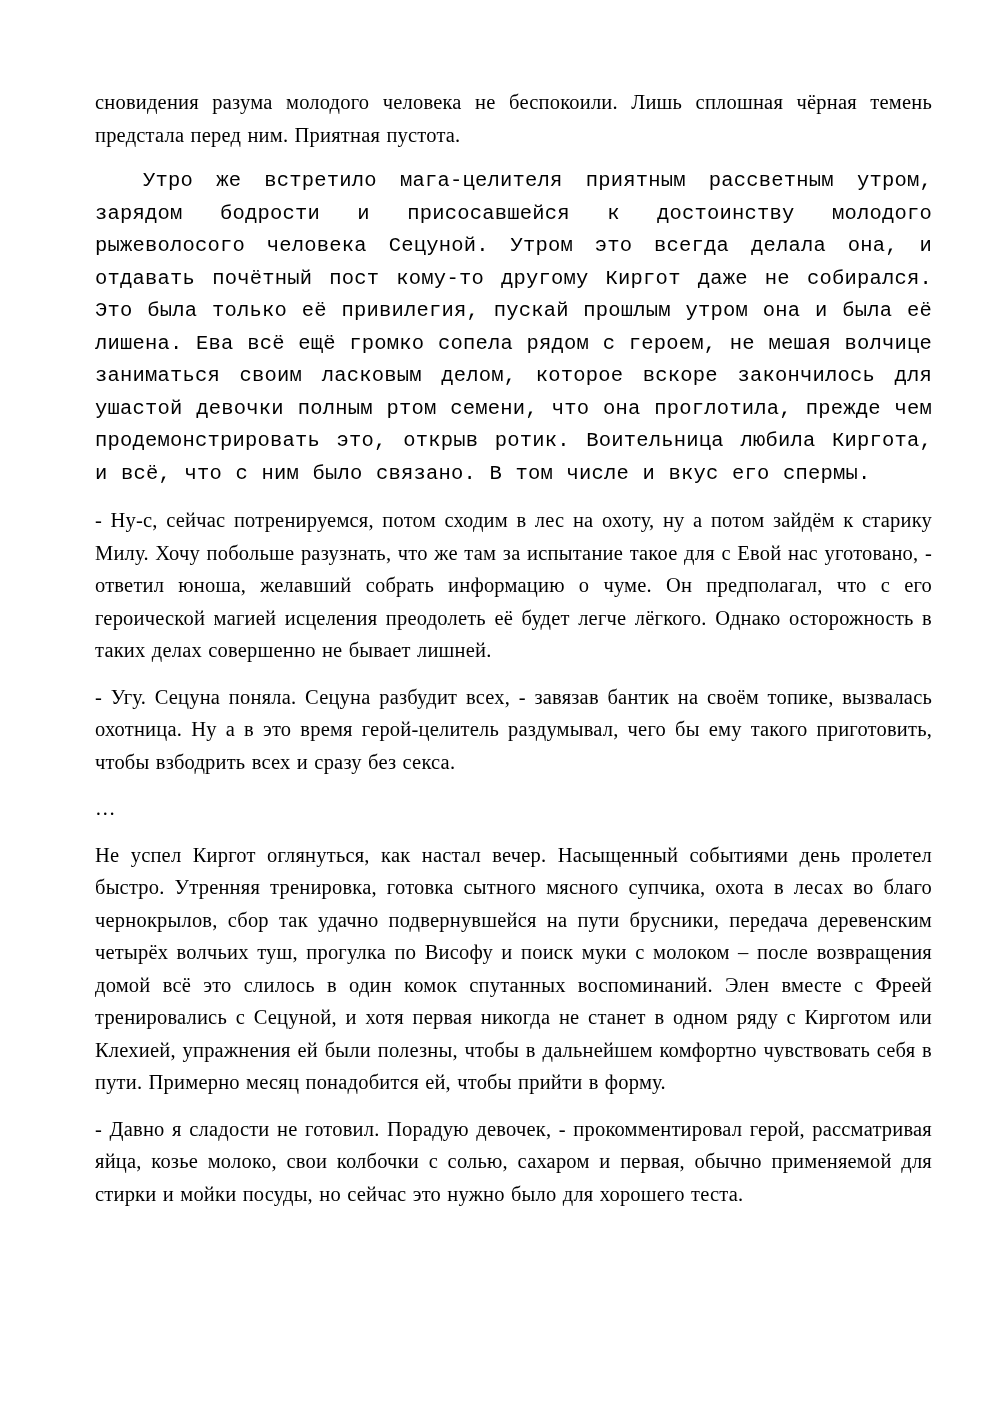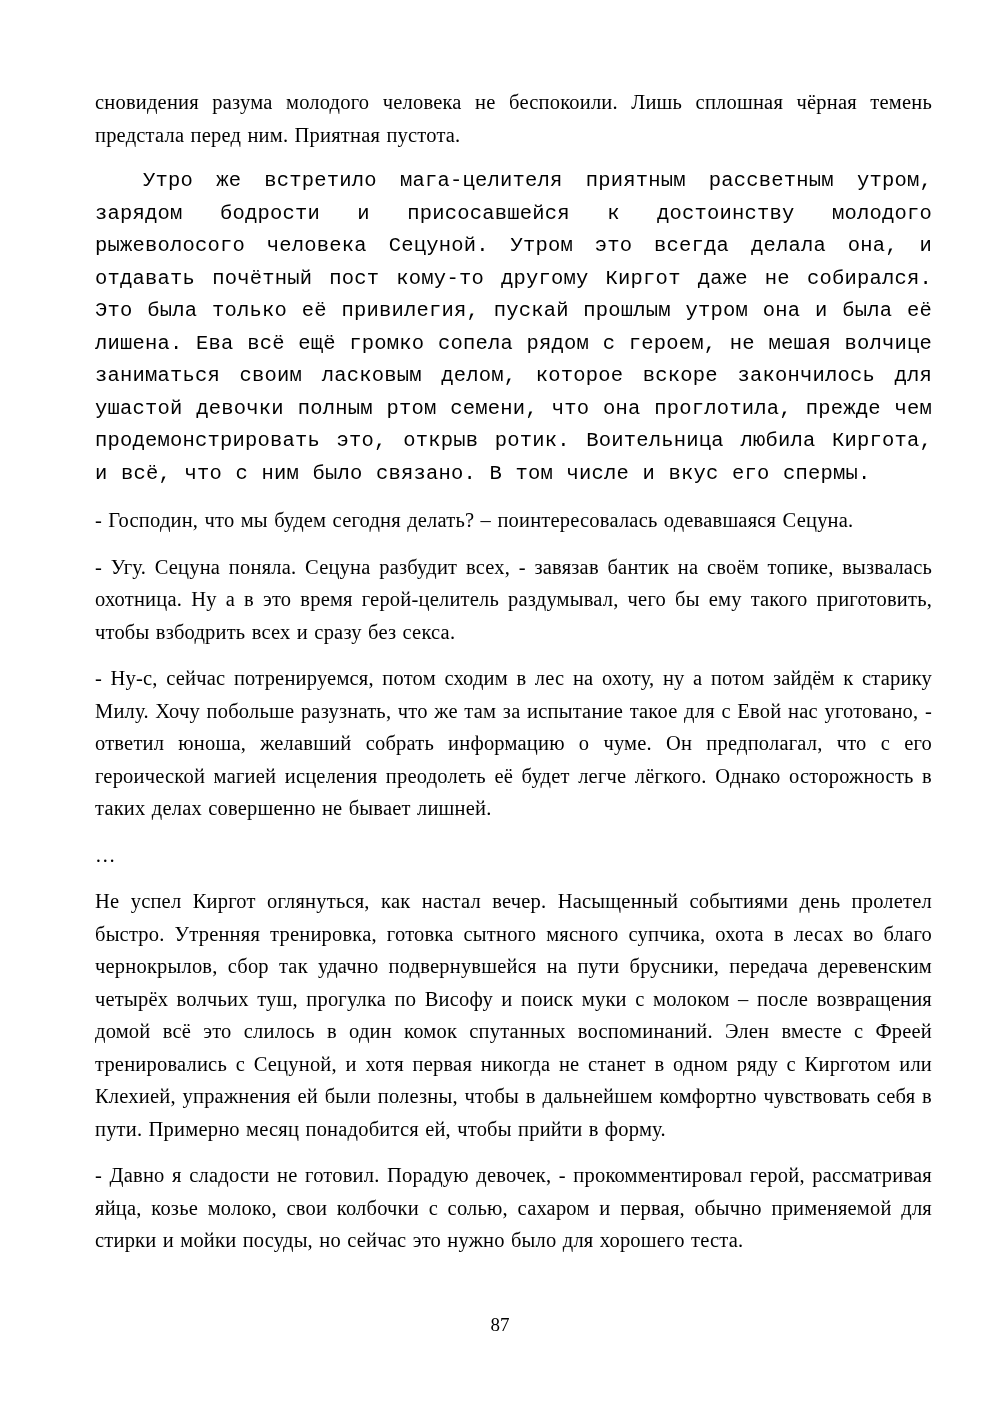--- a/index.html
+++ b/index.html
@@ -45,21 +45,19 @@
     line-height: 22px;
   }
 </style>
 </head>
 <body>
 
 <main class="page">
   <section class="text-block" id="text-block">
       <p>сновидения разума молодого человека не беспокоили. Лишь сплошная чёрная темень предстала перед ним. Приятная пустота.</p>
       <p class="indent">Утро же встретило мага-целителя приятным рассветным утром, зарядом бодрости и присосавшейся к достоинству молодого рыжеволосого человека Сецуной. Утром это всегда делала она, и отдавать почётный пост кому-то другому Киргот даже не собирался. Это была только её привилегия, пускай прошлым утром она и была её лишена. Ева всё ещё громко сопела рядом с героем, не мешая волчице заниматься своим ласковым делом, которое вскоре закончилось для ушастой девочки полным ртом семени, что она проглотила, прежде чем продемонстрировать это, открыв ротик. Воительница любила Киргота, и всё, что с ним было связано. В том числе и вкус его спермы.</p>
-      <p>- Господин, что мы будем сегодня делать? – поинтересовалась одевавшаяся Сецуна.</p>
+      <p>- Ну-с, сейчас потренируемся, потом сходим в лес на охоту, ну а потом зайдём к старику Милу. Хочу побольше разузнать, что же там за испытание такое для с Евой нас уготовано, - ответил юноша, желавший собрать информацию о чуме. Он предполагал, что с его героической магией исцеления преодолеть её будет легче лёгкого. Однако осторожность в таких делах совершенно не бывает лишней.</p>
       <p>- Угу. Сецуна поняла. Сецуна разбудит всех, - завязав бантик на своём топике, вызвалась охотница. Ну а в это время герой-целитель раздумывал, чего бы ему такого приготовить, чтобы взбодрить всех и сразу без секса.</p>
-      <p>- Ну-с, сейчас потренируемся, потом сходим в лес на охоту, ну а потом зайдём к старику Милу. Хочу побольше разузнать, что же там за испытание такое для с Евой нас уготовано, - ответил юноша, желавший собрать информацию о чуме. Он предполагал, что с его героической магией исцеления преодолеть её будет легче лёгкого. Однако осторожность в таких делах совершенно не бывает лишней.</p>
       <p>…</p>
       <p>Не успел Киргот оглянуться, как настал вечер. Насыщенный событиями день пролетел быстро. Утренняя тренировка, готовка сытного мясного супчика, охота в лесах во благо чернокрылов, сбор так удачно подвернувшейся на пути брусники, передача деревенским четырёх волчьих туш, прогулка по Висофу и поиск муки с молоком – после возвращения домой всё это слилось в один комок спутанных воспоминаний. Элен вместе с Фреей тренировались с Сецуной, и хотя первая никогда не станет в одном ряду с Кирготом или Клехией, упражнения ей были полезны, чтобы в дальнейшем комфортно чувствовать себя в пути. Примерно месяц понадобится ей, чтобы прийти в форму.</p>
       <p>- Давно я сладости не готовил. Порадую девочек, - прокомментировал герой, рассматривая яйца, козье молоко, свои колбочки с солью, сахаром и первая, обычно применяемой для стирки и мойки посуды, но сейчас это нужно было для хорошего теста.</p>
     </section>
-  <footer class="page-number">87</footer>
 </main>
 
 </body></html>

